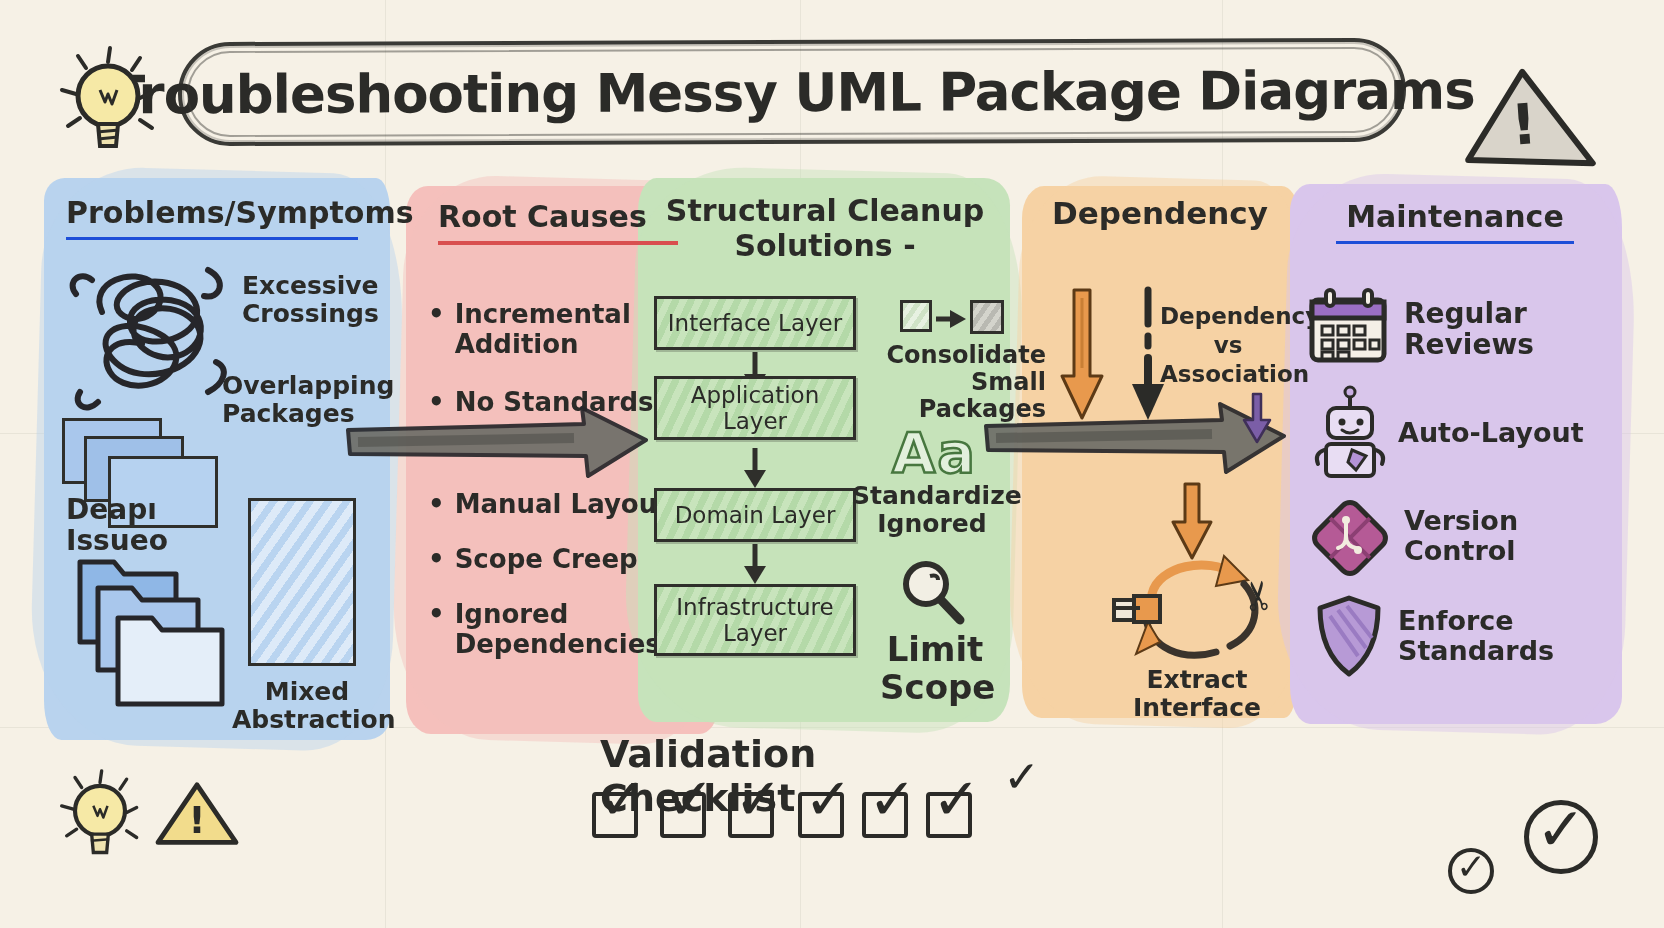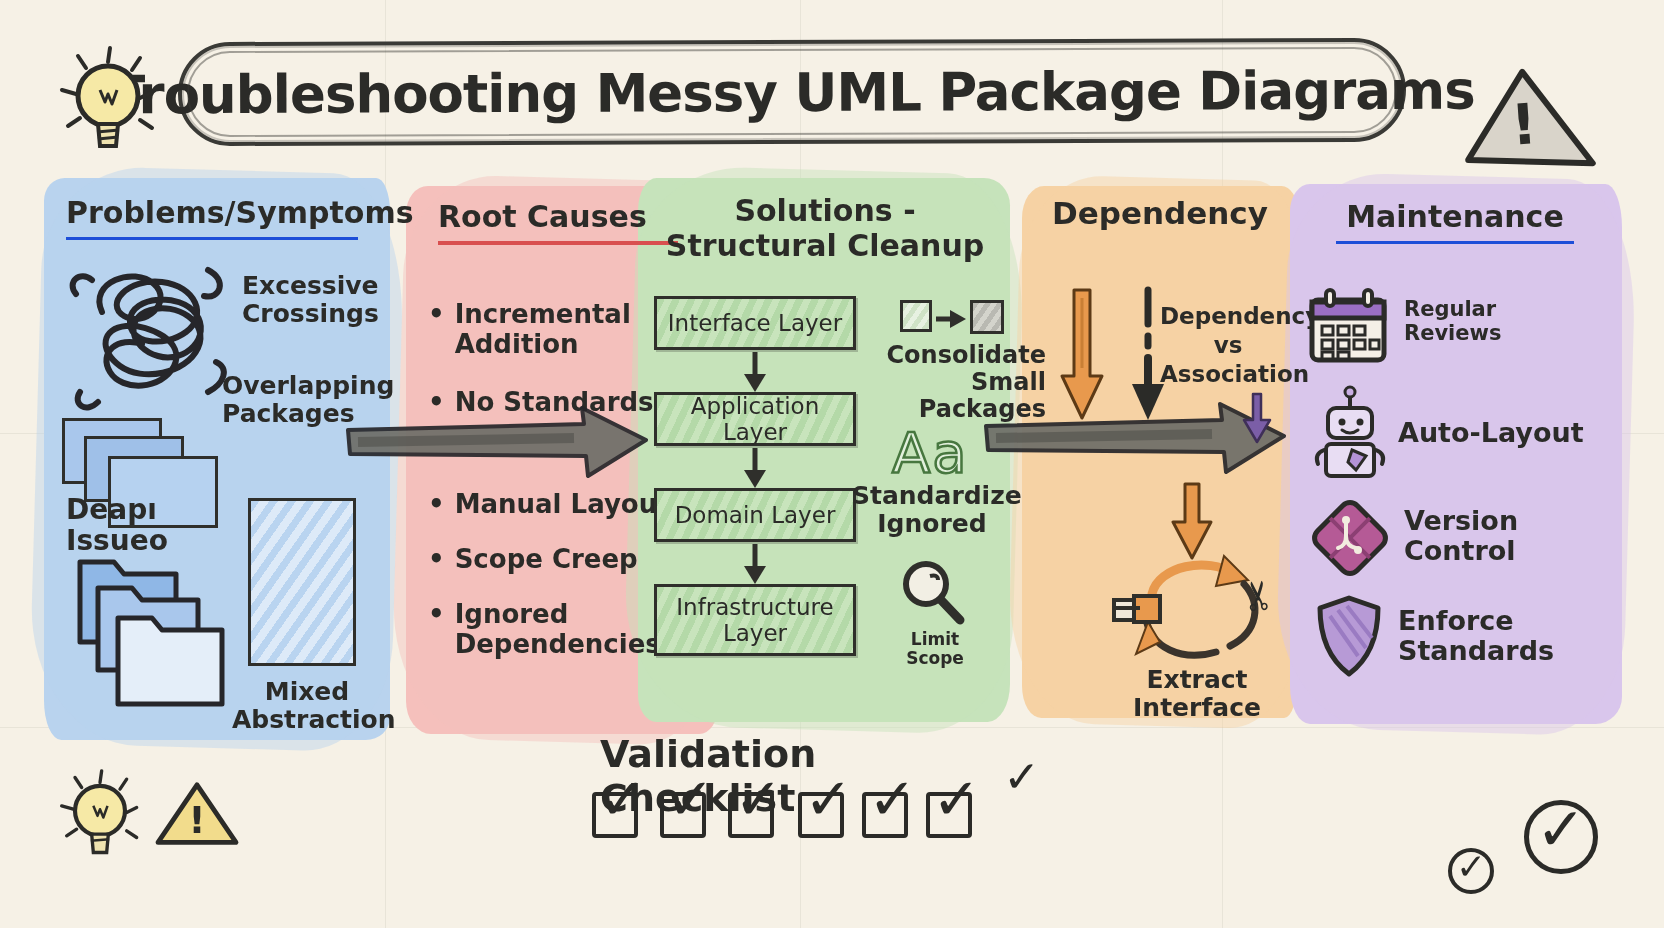--- a/index.html
+++ b/index.html
@@ -47,21 +47,21 @@
     display:flex; align-items:center; justify-content:center;
     font-weight:normal; font-size:23px; text-align:center;
     box-shadow:2px 2px 0 rgba(47,47,43,.25);
   }
   .mini-arrow { stroke:#2f2f2b; stroke-width:5; fill:#2f2f2b; }
 
   
   .bullet { display:flex; gap:10px; font-weight:bold; font-size:26px; line-height:1.15; }
 
   .outlined-aa {
-    font-size:56px; font-weight:normal; color:#e2f0dc;
+    font-size:56px; font-weight:bold; color:#e2f0dc;
     -webkit-text-stroke:2.5px #47773f; letter-spacing:2px;
   }
 
   
   .checkbox { position:absolute; width:46px; height:46px; border:4px solid #2b2b28; border-radius:4px; }
   .checkbox .tick { position:absolute; left:2px; top:-26px; font-size:58px; font-weight:bold; color:#2b2b28; line-height:1; }
   .circle-check { position:absolute; border:4px solid #2b2b28; border-radius:50%; display:flex; align-items:center; justify-content:center; font-weight:bold; color:#2b2b28; }
 
   .hatch-doc {
     border:3px solid #2f2f2b;
@@ -174,30 +174,30 @@
   <path d="M4,26 L240,20 L238,4 L302,36 L244,72 L242,52 L6,50 Z" fill="#6e6e68" stroke="#26262a" stroke-width="4" stroke-linejoin="round" opacity=".92"></path>
   <path d="M14,38 L230,34" stroke="#4a4a45" stroke-width="10" opacity=".5"></path>
 </svg>
 
 <svg class="abs" style="left:976px;top:400px" width="320" height="78" viewBox="0 0 308 78">
   <path d="M4,26 L240,20 L238,4 L302,36 L244,72 L242,52 L6,50 Z" fill="#6e6e68" stroke="#26262a" stroke-width="4" stroke-linejoin="round" opacity=".92"></path>
   <path d="M14,38 L230,34" stroke="#4a4a45" stroke-width="10" opacity=".5"></path>
 </svg>
 
 <div class="abs col-header" style="left:660px;top:194px;width:330px;text-align:center">
+  <div>Structural Cleanup</div>
   <div>Solutions -</div>
-  <div>Structural Cleanup</div>
 </div>
 
 <div class="abs layer-box" style="top:296px;height:54px">Interface Layer</div>
 <svg class="abs" style="left:740px;top:352px" width="30" height="40" viewBox="0 0 30 40">
   <line x1="15" y1="0" x2="15" y2="26" class="mini-arrow"></line>
     <polygon points="4,22 15,40 26,22" fill="#2f2f2b"></polygon>
 </svg>
-<div class="abs layer-box" style="top:392px;height:54px">Application Layer</div>
+<div class="abs layer-box" style="top:376px;height:64px">Application Layer</div>
 <svg class="abs" style="left:740px;top:448px" width="30" height="40" viewBox="0 0 30 40">
   <line x1="15" y1="0" x2="15" y2="26" class="mini-arrow"></line>
     <polygon points="4,22 15,40 26,22" fill="#2f2f2b"></polygon>
 </svg>
 <div class="abs layer-box" style="top:488px;height:54px">Domain Layer</div>
 <svg class="abs" style="left:740px;top:544px" width="30" height="40" viewBox="0 0 30 40">
   <line x1="15" y1="0" x2="15" y2="26" class="mini-arrow"></line>
     <polygon points="4,22 15,40 26,22" fill="#2f2f2b"></polygon>
 </svg>
 <div class="abs layer-box" style="top:584px;height:72px;padding:0 14px">Infrastructure Layer</div>
@@ -213,21 +213,21 @@
 <div class="abs label" style="left:880px;top:342px;width:166px;font-size:24px;text-align:right">Consolidate Small Packages</div>
 
 <div class="abs outlined-aa" style="left:892px;top:420px">Aa</div>
 <div class="abs label" style="left:852px;top:482px;width:160px;font-size:25px;text-align:center">Standardize Ignored</div>
 
 <svg class="abs" style="left:898px;top:558px" width="70" height="70" viewBox="0 0 70 70">
   <circle cx="28" cy="26" r="20" fill="#f2efe4" stroke="#2f2f2b" stroke-width="6"></circle>
   <path d="M32,18 q8,-2 8,4" fill="none" stroke="#2f2f2b" stroke-width="4"></path>
   <line x1="43" y1="42" x2="62" y2="62" stroke="#2f2f2b" stroke-width="9" stroke-linecap="round"></line>
 </svg>
-<div class="abs label" style="left:880px;top:630px;width:110px;font-size:17px;text-align:center">Limit Scope</div>
+<div class="abs label" style="left:880px;top:630px;width:110px;font-size:34px;text-align:center">Limit Scope</div>
 
 <div class="abs col-header" style="left:1040px;top:196px;width:240px;text-align:center;font-size:31px">
   <div>Dependency</div>
 </div>
 
 <svg class="abs" style="left:1058px;top:288px" width="48" height="132" viewBox="0 0 48 132">
   <path d="M16,2 h16 v86 h12 L24,130 L4,88 h12 Z" fill="#e8994d" stroke="#5c3a16" stroke-width="3" stroke-linejoin="round"></path>
   <line x1="24" y1="10" x2="24" y2="80" stroke="#c97f35" stroke-width="3"></line>
 </svg>
 
@@ -277,21 +277,21 @@
       <rect x="30" y="38" width="11" height="9"></rect>
       <rect x="46" y="38" width="11" height="9"></rect>
     <rect x="14" y="52" width="11" height="9"></rect>
       <rect x="30" y="52" width="11" height="9"></rect>
       <rect x="46" y="52" width="11" height="9"></rect>
       <rect x="62" y="52" width="9" height="9"></rect>
     <rect x="14" y="64" width="11" height="7"></rect>
       <rect x="30" y="64" width="11" height="7"></rect>
   </g>
 </svg>
-<div class="abs label" style="left:1404px;top:298px;width:160px;font-size:21px">Regular Reviews</div>
+<div class="abs label" style="left:1404px;top:298px;width:160px;font-size:28px">Regular Reviews</div>
 
 <svg class="abs" style="left:1312px;top:384px" width="74" height="100" viewBox="0 0 74 100">
   <line x1="38" y1="12" x2="38" y2="24" stroke="#2b2b28" stroke-width="4"></line>
   <circle cx="38" cy="8" r="5" fill="#c9aee3" stroke="#2b2b28" stroke-width="3"></circle>
   <rect x="16" y="24" width="44" height="30" rx="8" fill="#e8ddf3" stroke="#2b2b28" stroke-width="4"></rect>
   <circle cx="30" cy="38" r="3.5" fill="#2b2b28"></circle>
     <circle cx="48" cy="38" r="3.5" fill="#2b2b28"></circle>
   <path d="M30,46 q8,6 16,0" fill="none" stroke="#2b2b28" stroke-width="3" stroke-linecap="round"></path>
   <rect x="14" y="60" width="48" height="32" rx="5" fill="#e8ddf3" stroke="#2b2b28" stroke-width="4"></rect>
   <path d="M40,66 l14,6 l-10,14 l-8,-8 z" fill="#b493d6" stroke="#2b2b28" stroke-width="3"></path>

